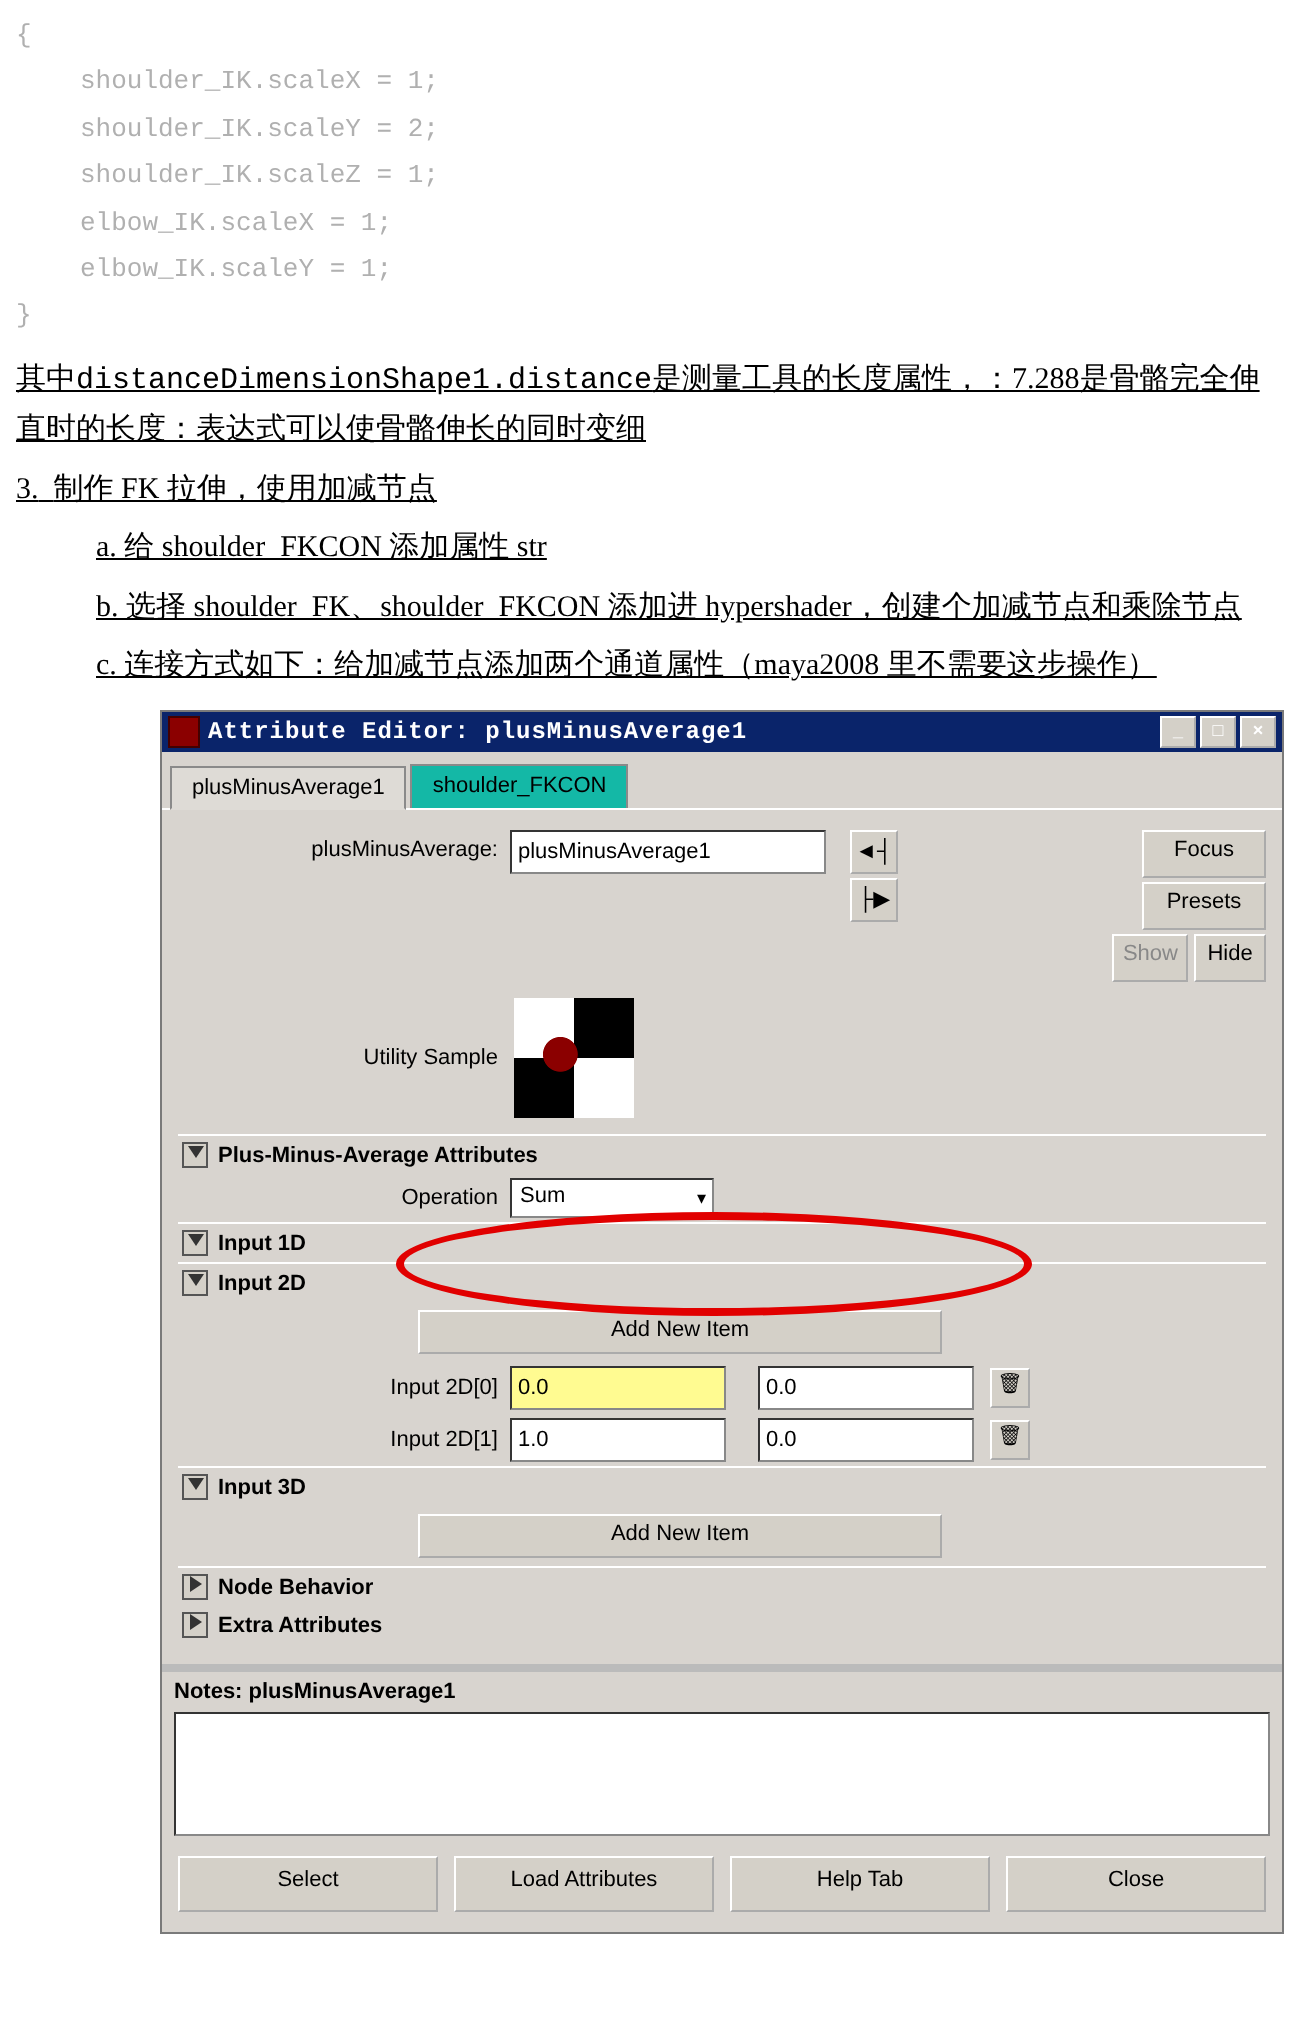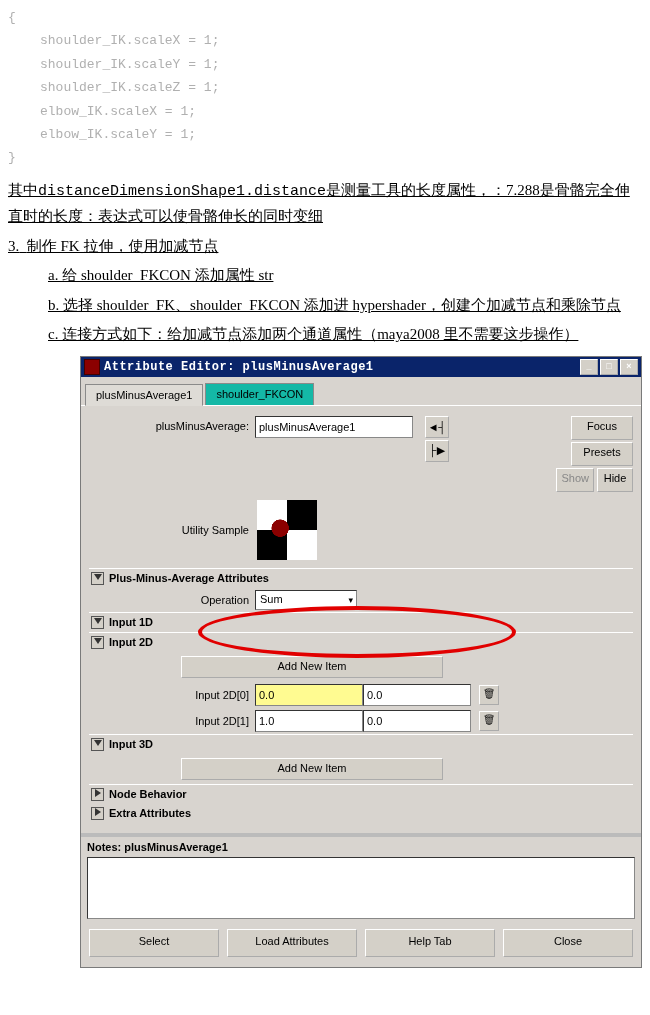--- a/index.html
+++ b/index.html
@@ -133,21 +133,21 @@
     position:absolute; right:0;bottom:0;width:30px;height:30px;
     background:#fff;
   }
   .sample-wrench {
     position:absolute; width:50px;height:50px; left:5px;top:5px;
     background: radial-gradient(circle at 40% 40%, #8B0000 20%, transparent 21%);
     transform: rotate(-30deg);
     z-index:2;
   }
   .section-head {
-    display:flex; align-items:center;
+    display:flex; align-items:flex-end;
     border-top:1px solid #fff;
     padding: 3px 2px;
     font-weight: bold;
     font-size: 11px;
   }
   .disclose {
     width:11px;height:11px;border:1px solid #555;
     background:#d4d0c8;
     margin-right:5px;
     position:relative;
@@ -169,47 +169,47 @@
     border:1px inset #888; background:#fff; height:18px;
     padding:0 16px 0 4px; min-width:80px; position:relative;
     display:inline-block; line-height:16px;
   }
   .select::after{
     content:"▾"; position:absolute; right:3px; top:1px; font-size:9px;
   }
   .wide-btn {
     border:1px outset #fff; background:#d4d0c8;
     height:20px; text-align:center; line-height:18px;
-    margin: 4px 0 4px 92px; width: 260px;
+    margin: 4px 0 4px 120px; width: 260px;
   }
   .red-circle {
     position: absolute;
     border: 4px solid #e10000;
     border-radius: 50%;
     width: 310px; height: 44px;
     left: 198px; top: 606px;
     pointer-events: none;
   }
-  .dbl-input { display:flex; gap:0;}
+  .dbl-input { display:flex; gap:16px;}
   .dbl-input .txtinput { width: 100px; }
   .trash { width:18px;height:18px;border:1px outset #fff;background:#d4d0c8;margin-left:8px; text-align:center; line-height:16px; font-size:10px;}
   .hr { height:4px; background:#bbb;}
   .notes { padding:4px 6px; font-size:11px; font-weight:bold;}
   .notes-body { background:#fff; border:1px inset #888; height:60px; margin:0 6px;}
   .bottom-btns { display:flex; gap:8px; padding:10px 8px; background:#d8d4cf;}
   .bottom-btns .btn { flex:1; height:22px; line-height:18px; }
   .highlight { background:#fffb91; }
 </style>
 </head>
 <body>
 
 <div class="code-block">
   <div>{</div>
   <div class="code-indent">shoulder_IK.scaleX = 1;</div>
-  <div class="code-indent">shoulder_IK.scaleY = 1;</div>
+  <div class="code-indent">shoulder_IK.scaleY = 2;</div>
   <div class="code-indent">shoulder_IK.scaleZ = 1;</div>
   <div class="code-indent">elbow_IK.scaleX = 1;</div>
   <div class="code-indent">elbow_IK.scaleY = 1;</div>
   <div>}</div>
 </div>
 
 <div class="body-text">
   <span>其中</span><span class="mono">distanceDimensionShape1.distance</span><span>是测量工具的长度属性，：7.288是骨骼完全伸直时的长度：表达式可以使骨骼伸长的同时变细</span>
 </div>
 

